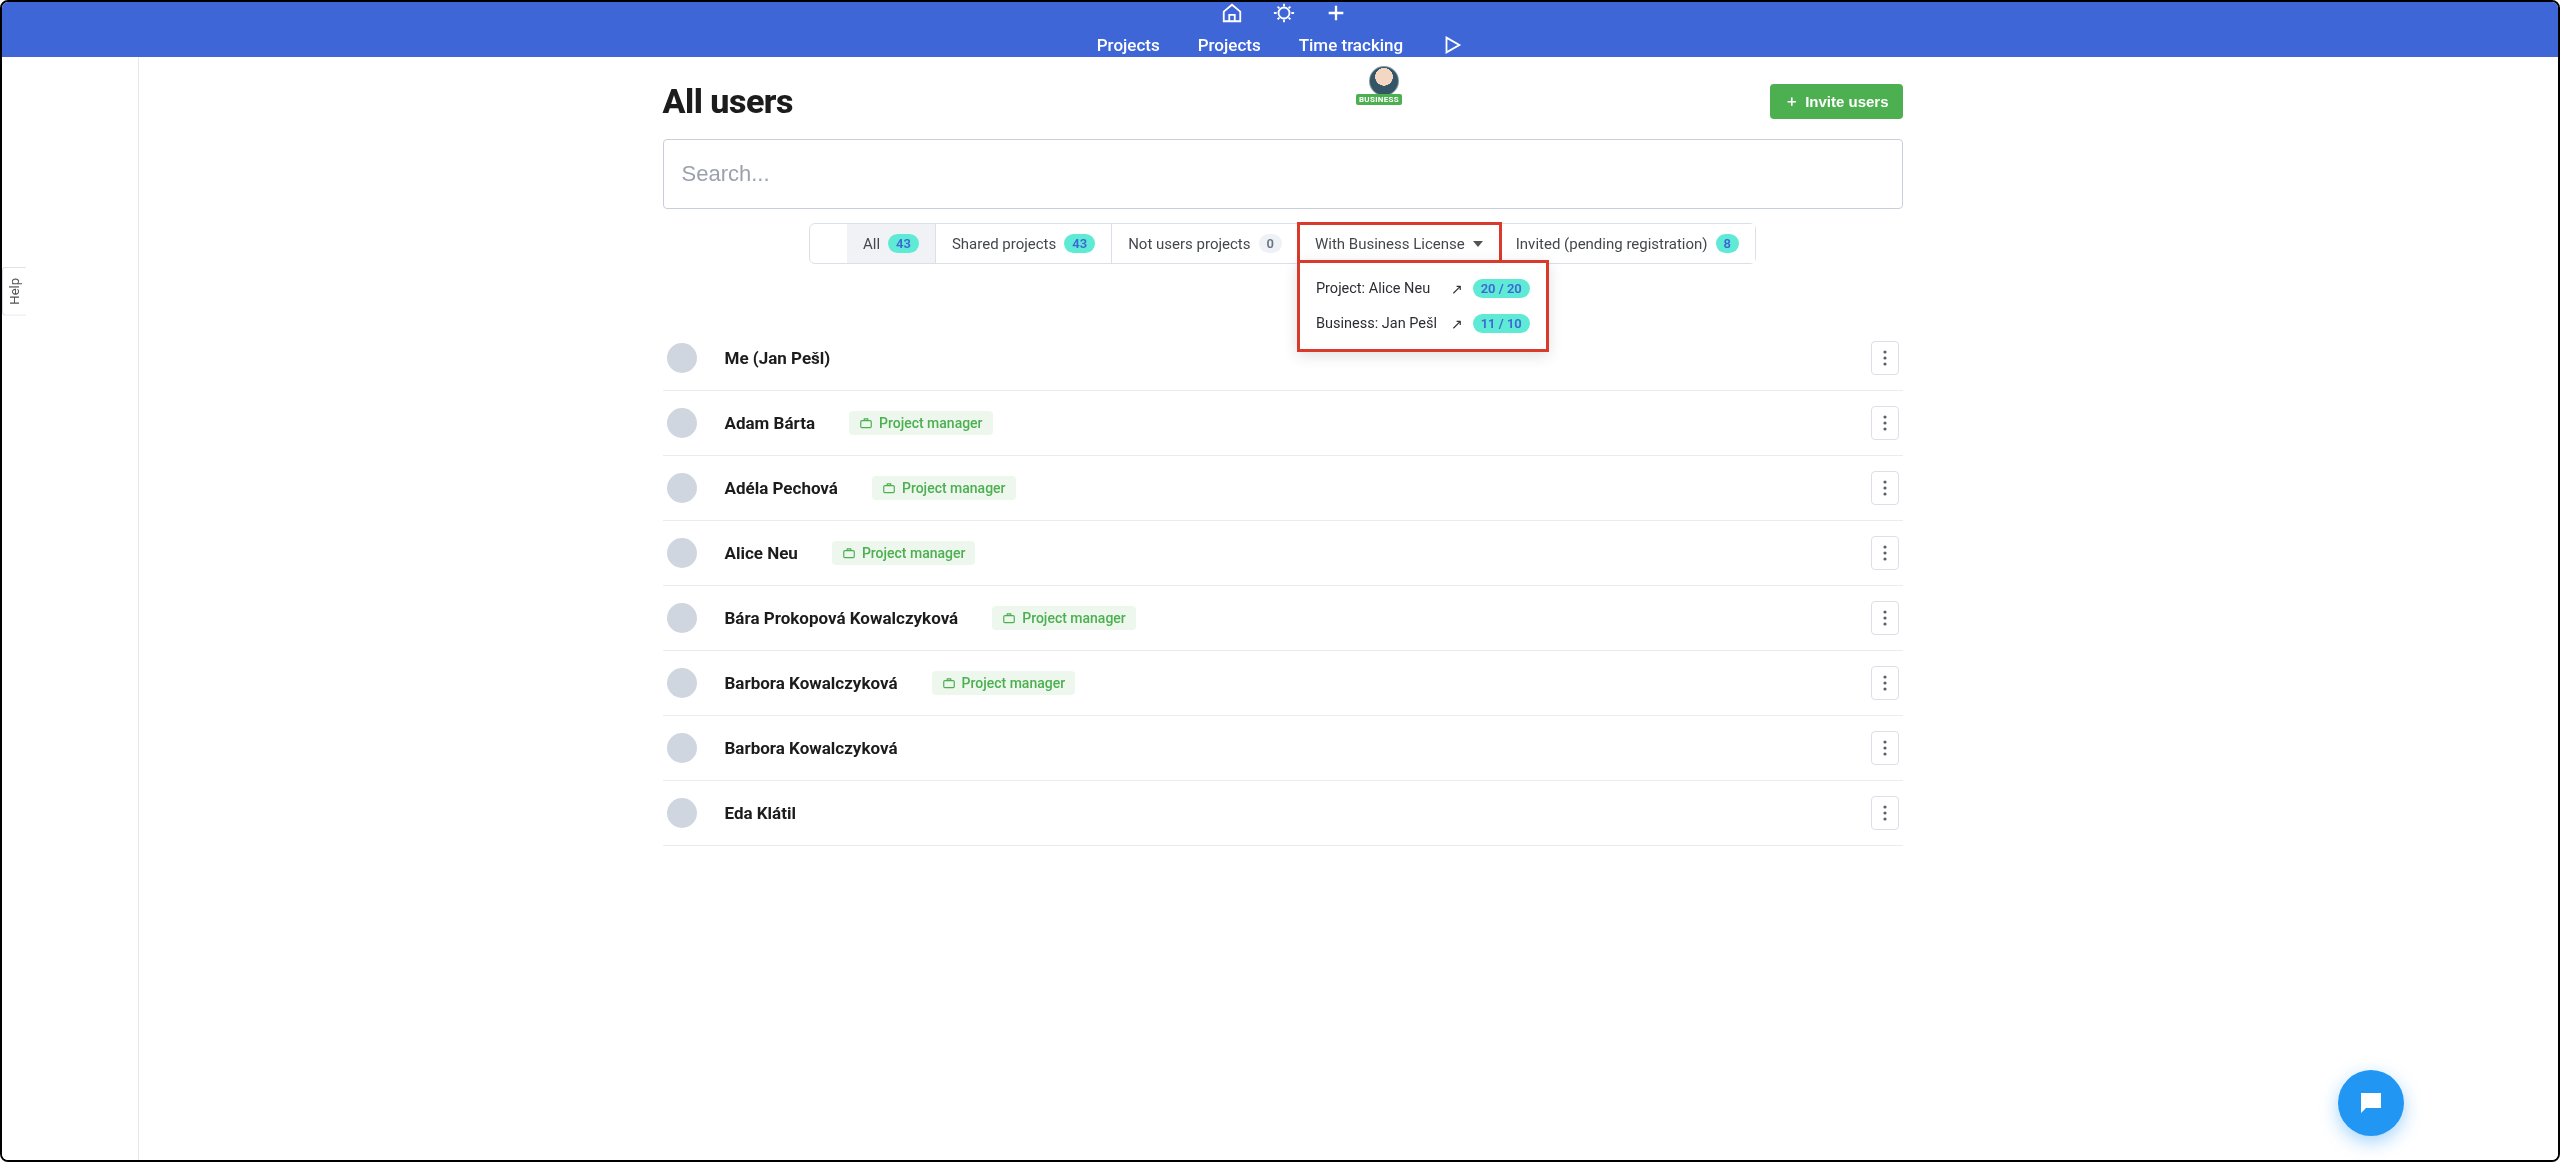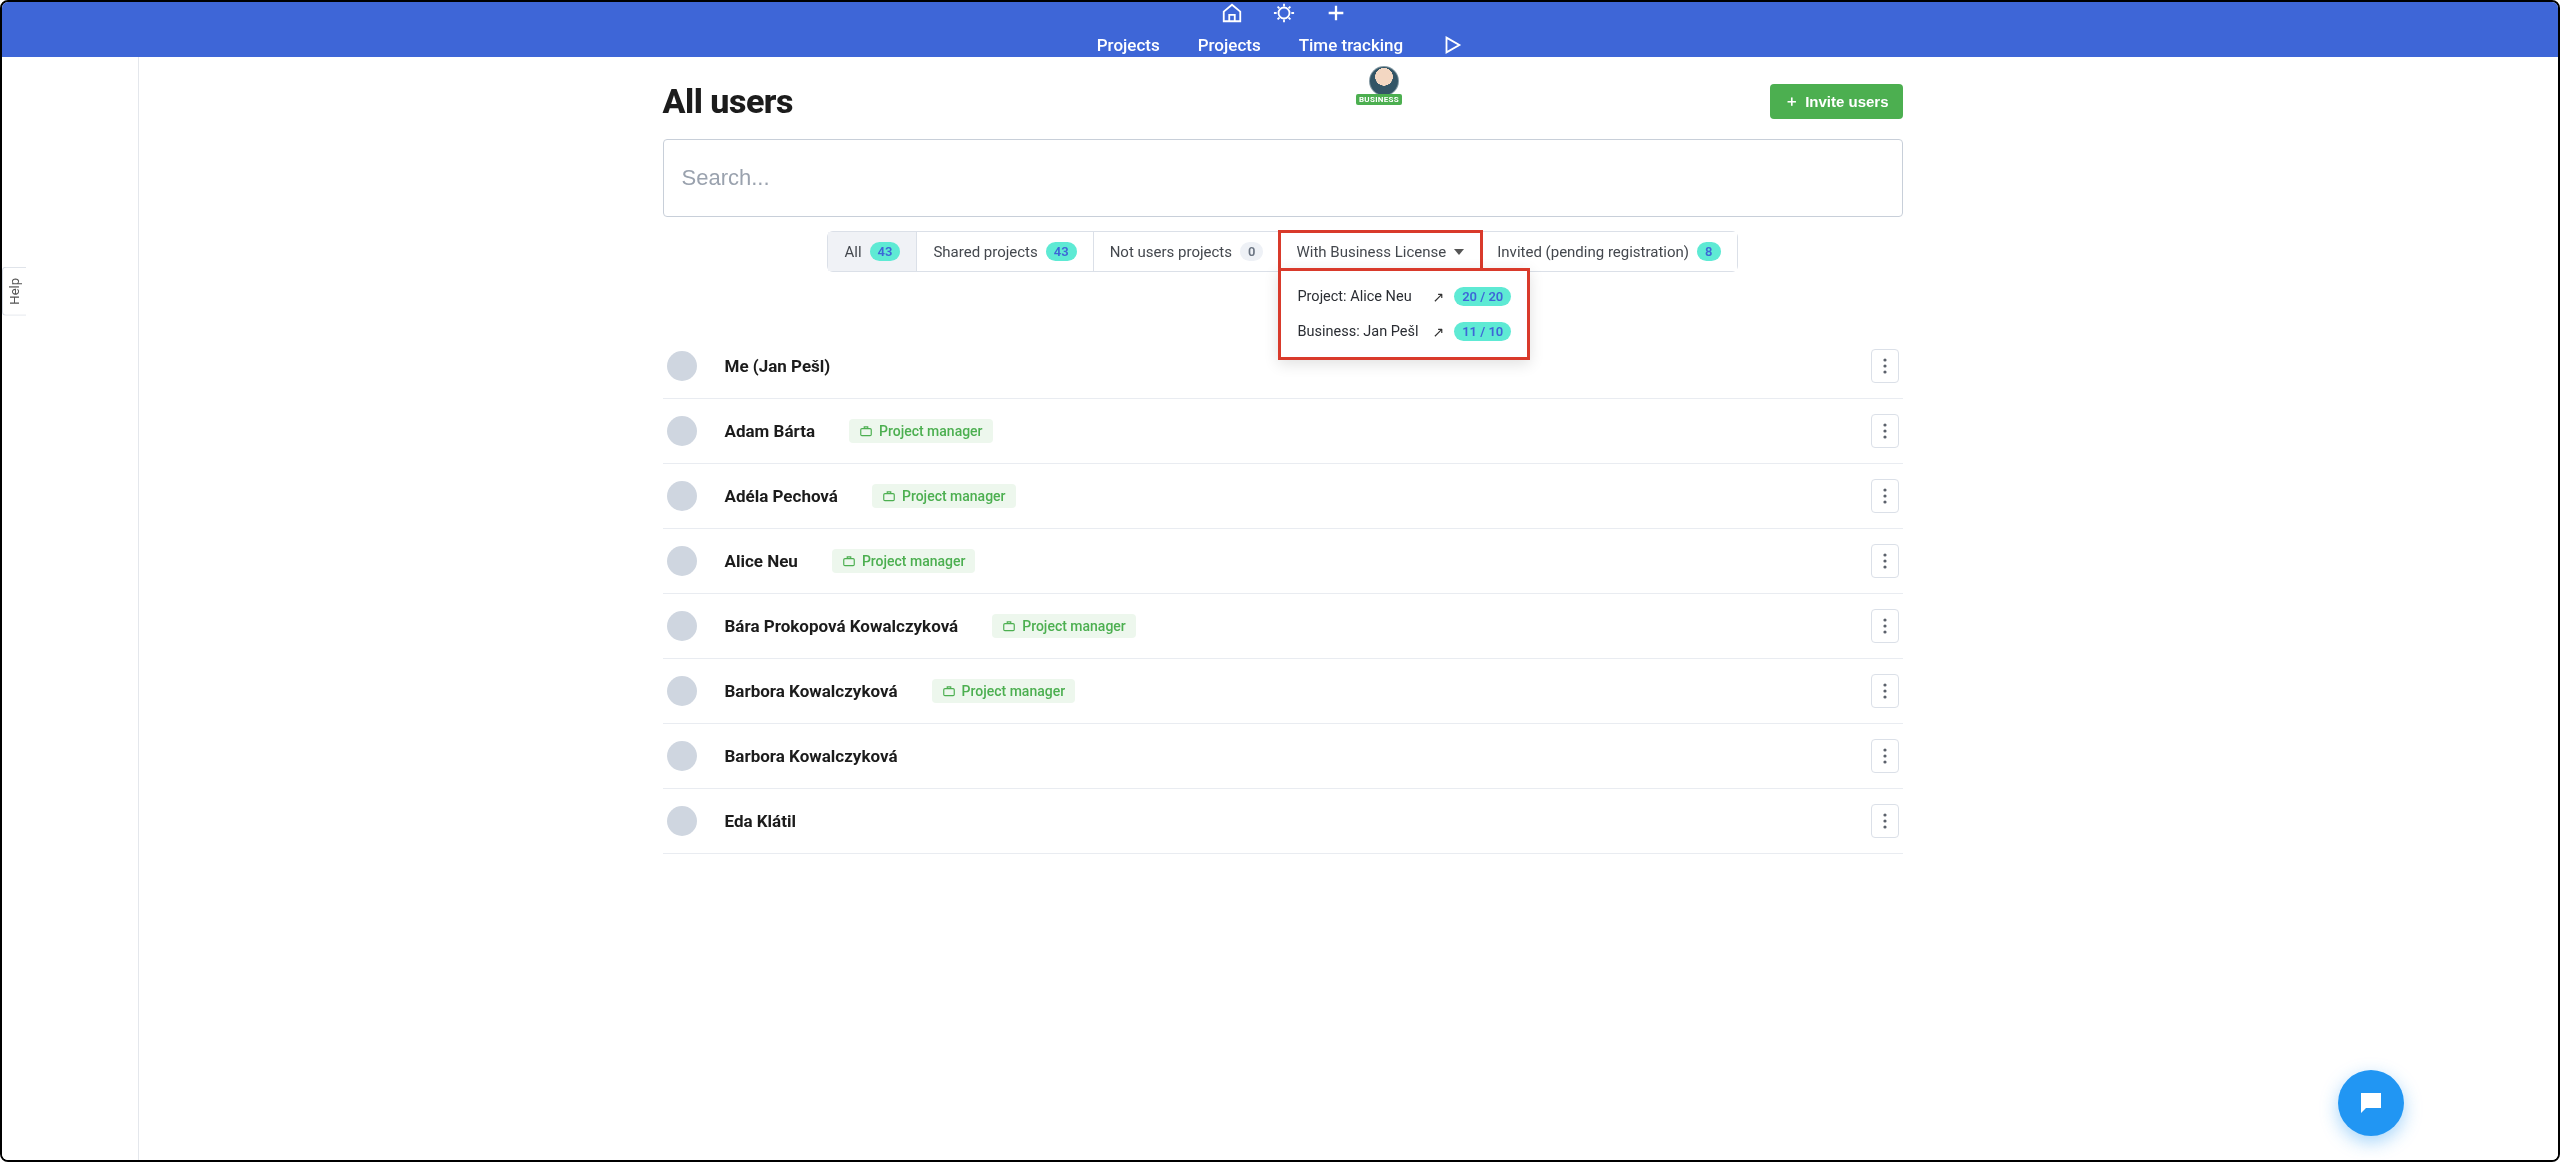--- a/index.html
+++ b/index.html
@@ -40,29 +40,29 @@
   .content-inner { max-width: 1240px; margin: 0 auto; }
 
   .page-head { display:flex; align-items:center; justify-content:space-between; margin-bottom:18px; }
   .page-title { font-size:34px; font-weight:800; color:#1c1c1c; letter-spacing:-.5px; }
   .invite-btn {
     background:#4caf50; color:#fff; border:none; border-radius:4px;
     padding:8px 14px; font-size:15px; font-weight:600; display:flex; align-items:center; gap:6px; cursor:pointer;
   }
 
   .search-box {
-    width:100%; border:1px solid #c8cfd9; border-radius:4px; height:78px;
+    width:100%; border:1px solid #c8cfd9; border-radius:4px; height:70px;
     display:flex; align-items:center; padding:0 18px; color:#9aa2ae; font-size:22px;
   }
   .search-box input { border:none; outline:none; width:100%; font-size:22px; background:transparent; }
   .search-box input::placeholder { color:#9aa2ae; }
 
   .filters {
     margin:14px auto 0; display:flex; border:1px solid #dbe0e8; border-radius:6px; overflow:visible;
-    width:fit-content; position:relative;
+    width:fit-content; position:relative;padding-left:37px;
   }
   .filter {
     padding:10px 16px; font-size:15px; color:#44484e; display:flex; align-items:center; gap:8px;
     border-right:1px solid #dbe0e8; cursor:pointer; background:#fff; position:relative;
   }
   .filter:last-child { border-right:none; }
   .filter.active { background:#f0f2f6; }
   .count-pill { background:#5eead4; color:#3e66d7; font-weight:600; font-size:13px; border-radius:10px; padding:2px 8px; }
   .light-pill { background:#eef1f6; color:#6a7482; font-weight:600; font-size:13px; border-radius:10px; padding:2px 8px; }
   .caret-down { width:0;height:0;border-left:5px solid transparent;border-right:5px solid transparent;border-top:6px solid #555; display:inline-block; }

